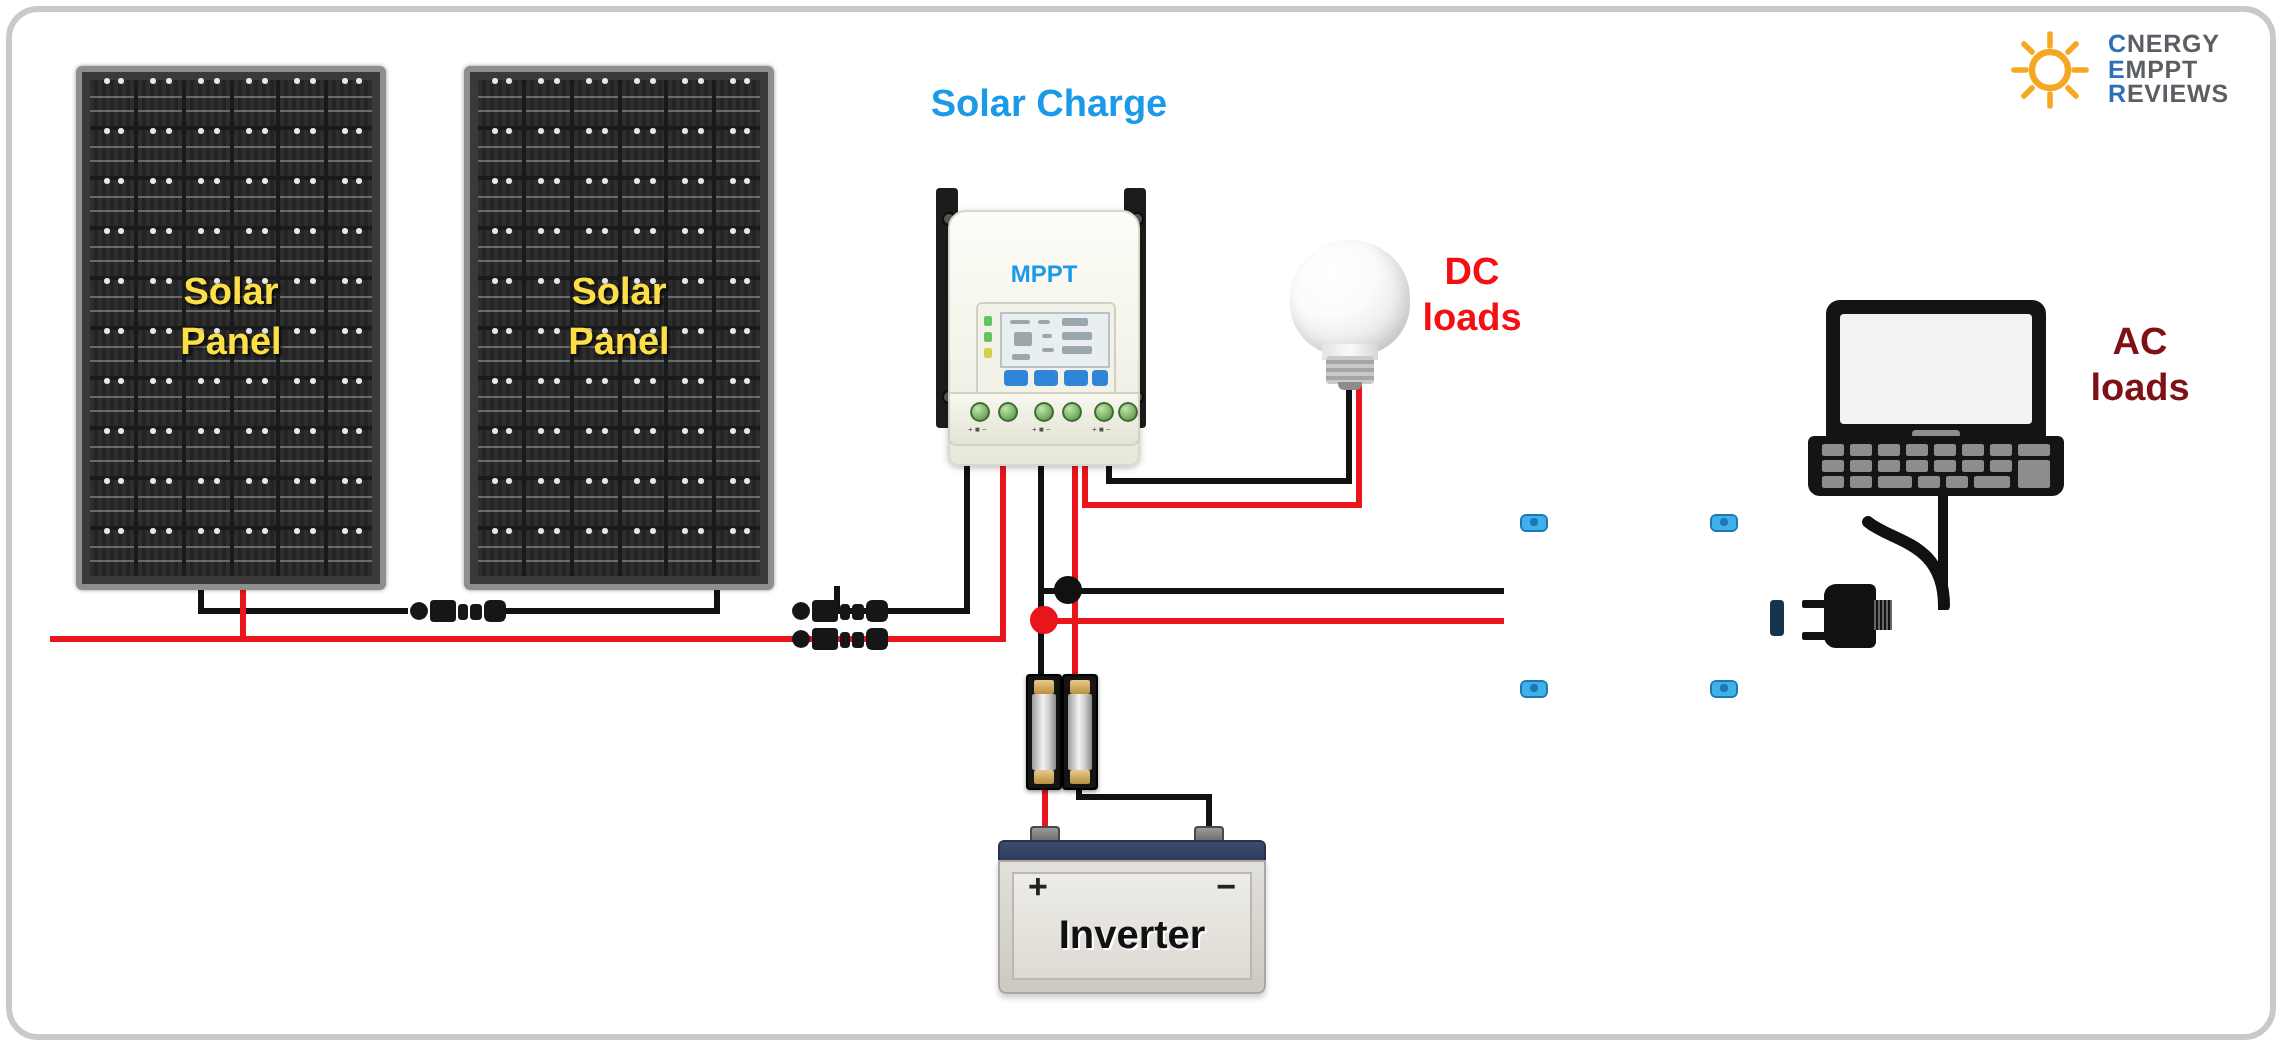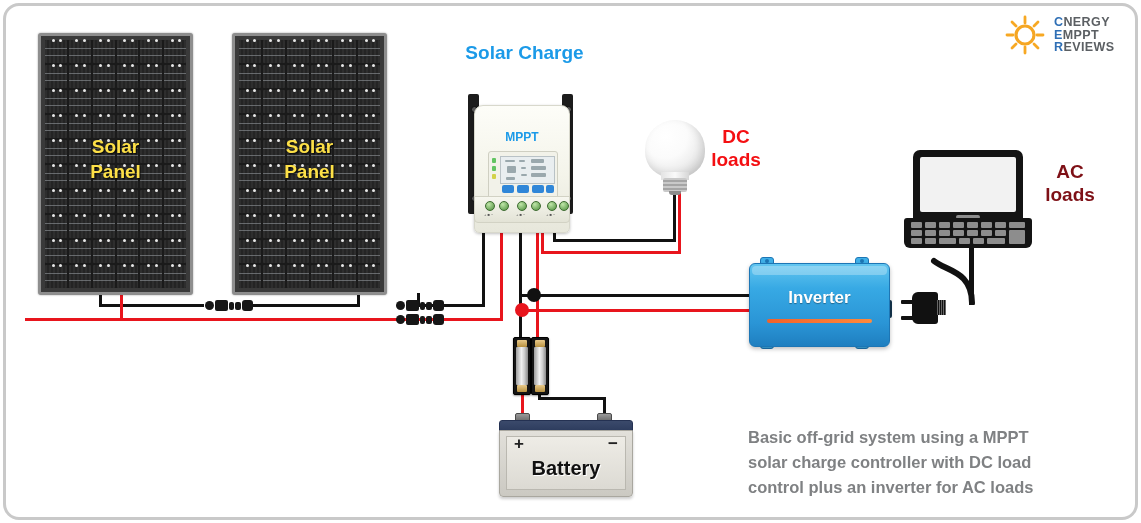--- a/index.html
+++ b/index.html
@@ -746,21 +746,21 @@
     <div class="cap" style="bottom:2px;"></div>
   </div>
 
   <div class="bat-term" style="left:515px;top:413px;"></div>
   <div class="bat-term" style="left:597px;top:413px;"></div>
   <div class="bat-top" style="left:499px;top:420px;width:132px;height:11px;"></div>
   <div class="bat-body" style="left:499px;top:430px;width:132px;height:65px;">
     <div class="bat-face"></div>
     <div class="bat-sign" style="left:14px;top:6px;">+</div>
     <div class="bat-sign" style="right:14px;top:6px;">−</div>
-    <div class="bat-label" style="top:26px;">Battery</div>
+    <div class="bat-label" style="top:26px;">Inverter</div>
   </div>
 
   <div class="bulb-glass" style="left:645px;top:120px;width:60px;height:58px;"></div>
   <div class="bulb-neck" style="left:661px;top:172px;width:28px;height:8px;"></div>
   <div class="bulb-base" style="left:663px;top:178px;width:24px;height:14px;"></div>
   <div class="bulb-tip" style="left:669px;top:191px;width:12px;height:4px;"></div>
   <div class="lbl-dc" style="left:696px;top:125px;width:80px;">
     <div>DC</div>
     <div>loads</div>
   </div>
@@ -771,25 +771,20 @@
   <div class="inv-ear" style="left:855px;top:257px;">
       <i></i>
     </div>
   <div class="inv-ear" style="left:760px;top:340px;">
       <i></i>
     </div>
   <div class="inv-ear" style="left:855px;top:340px;">
       <i></i>
     </div>
   <div class="inv-socket" style="left:885px;top:300px;"></div>
-  <div class="inv-body" style="left:749px;top:263px;width:139px;height:82px;">
-    <div class="inv-top"></div>
-    <div class="inv-label" style="top:24px;">Inverter</div>
-    <div class="inv-stripe" style="left:17px;top:55px;width:105px;"></div>
-  </div>
 
   <div class="plug-prong" style="left:901px;top:300px;width:14px;"></div>
   <div class="plug-prong" style="left:901px;top:316px;width:14px;"></div>
   <div class="plug-body" style="left:912px;top:292px;width:26px;height:32px;"></div>
   <div class="plug-collar" style="left:936px;top:300px;width:10px;height:15px;"></div>
 
   <div class="lt-lid" style="left:913px;top:150px;width:110px;height:72px;">
     <div class="lt-screen" style="left:7px;top:7px;right:7px;bottom:10px;"></div>
     <div class="lt-hinge-notch" style="left:43px;bottom:3px;width:24px;height:4px;"></div>
   </div>
@@ -815,25 +810,20 @@
     <div class="key" style="left:35px;top:20px;width:17px;height:6px;"></div>
     <div class="key" style="left:55px;top:20px;width:11px;height:6px;"></div>
     <div class="key" style="left:69px;top:20px;width:11px;height:6px;"></div>
     <div class="key" style="left:83px;top:20px;width:18px;height:6px;"></div>
   </div>
   <div class="lbl-ac" style="left:1030px;top:160px;width:80px;">
     <div>AC</div>
     <div>loads</div>
   </div>
 
-  <div id="caption" style="left:748px;top:425px;width:380px;">
-    <div>Basic off-grid system using a MPPT</div>
-    <div>solar charge controller with DC load</div>
-    <div>control plus an inverter for AC loads</div>
-  </div>
 
   <div id="logo" style="left:1003px;top:14px;">
     <svg width="44" height="42" viewBox="0 0 44 42">
       <circle cx="22" cy="21" r="9" fill="none" stroke="#f5a623" stroke-width="3.2"></circle>
       <g stroke="#f7a823" stroke-width="2.8" stroke-linecap="round">
         <line x1="22" y1="3" x2="22" y2="9"></line>
         <line x1="22" y1="33" x2="22" y2="39"></line>
         <line x1="4" y1="21" x2="10" y2="21"></line>
         <line x1="34" y1="21" x2="40" y2="21"></line>
         <line x1="9" y1="8" x2="13" y2="12"></line>

